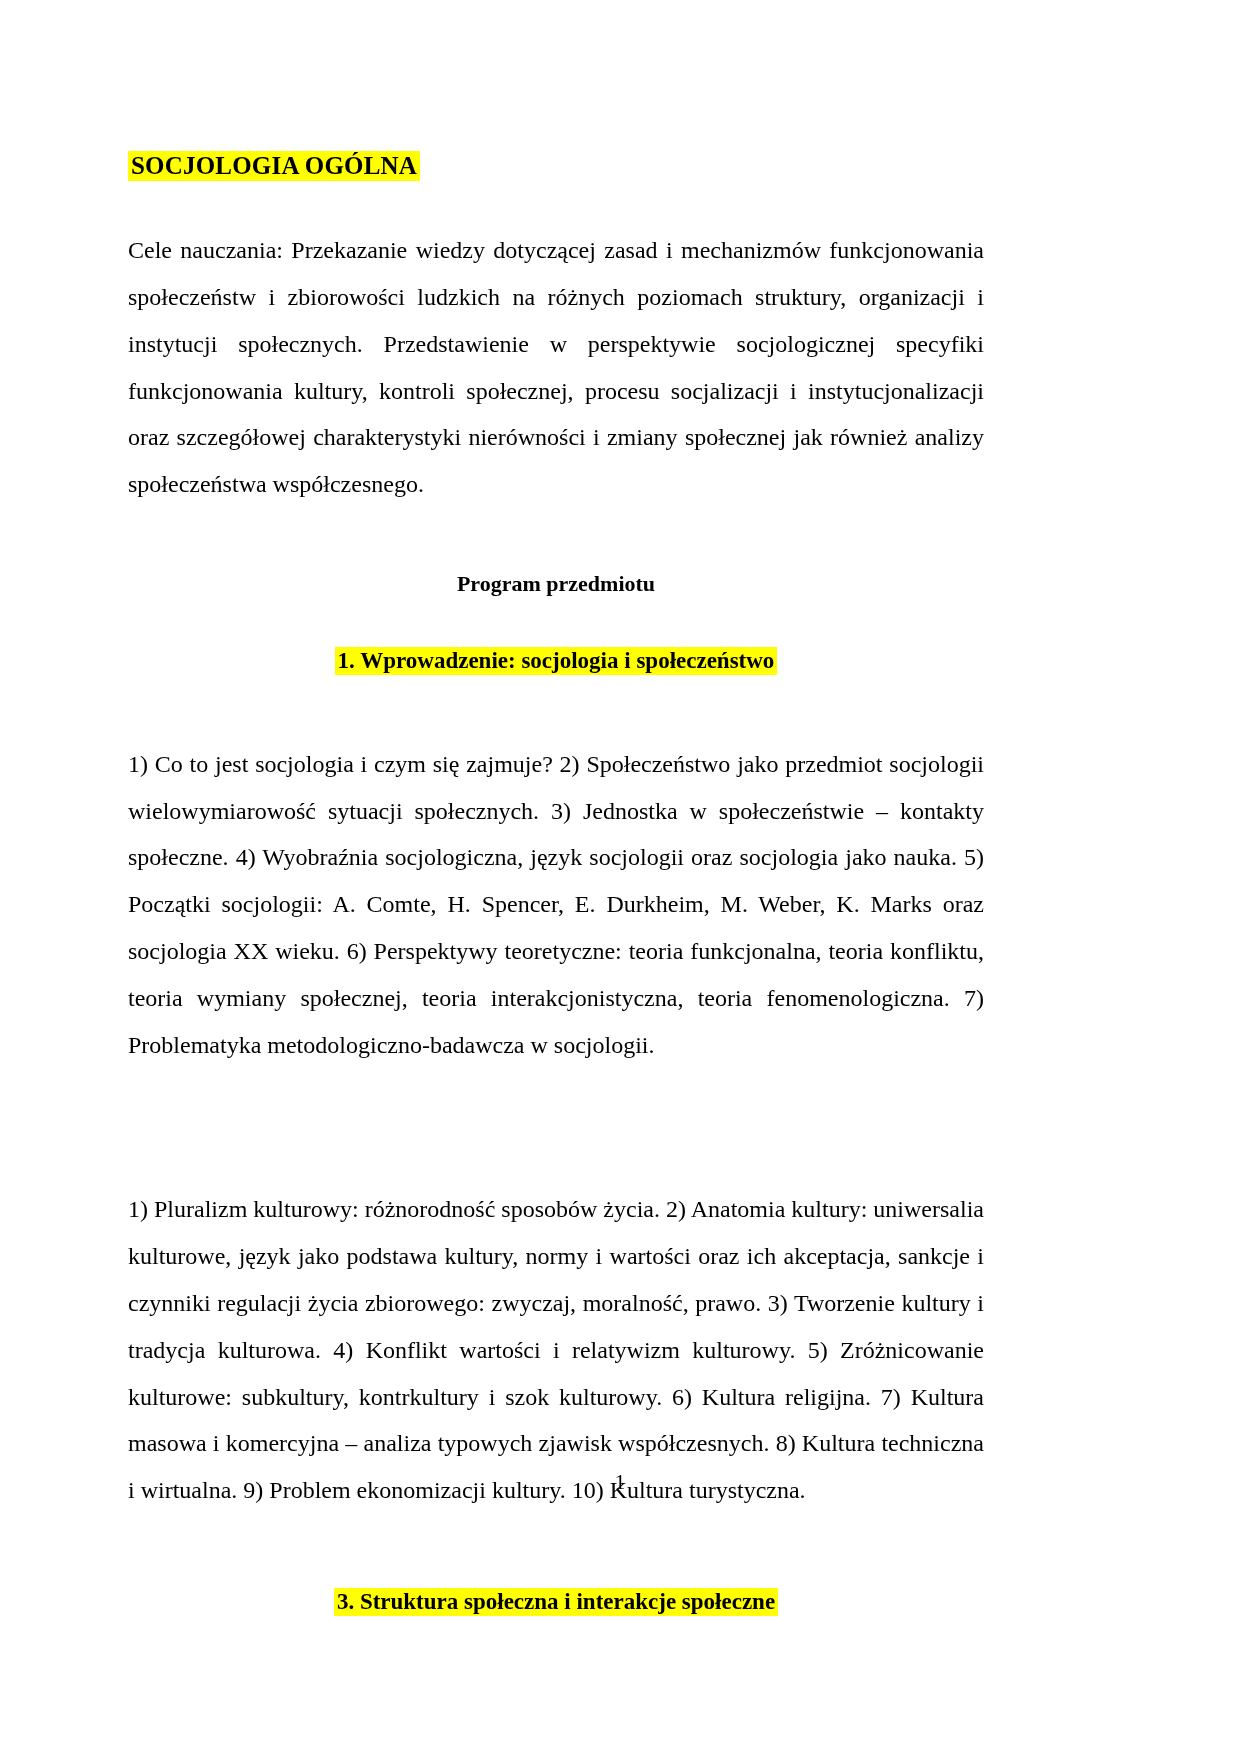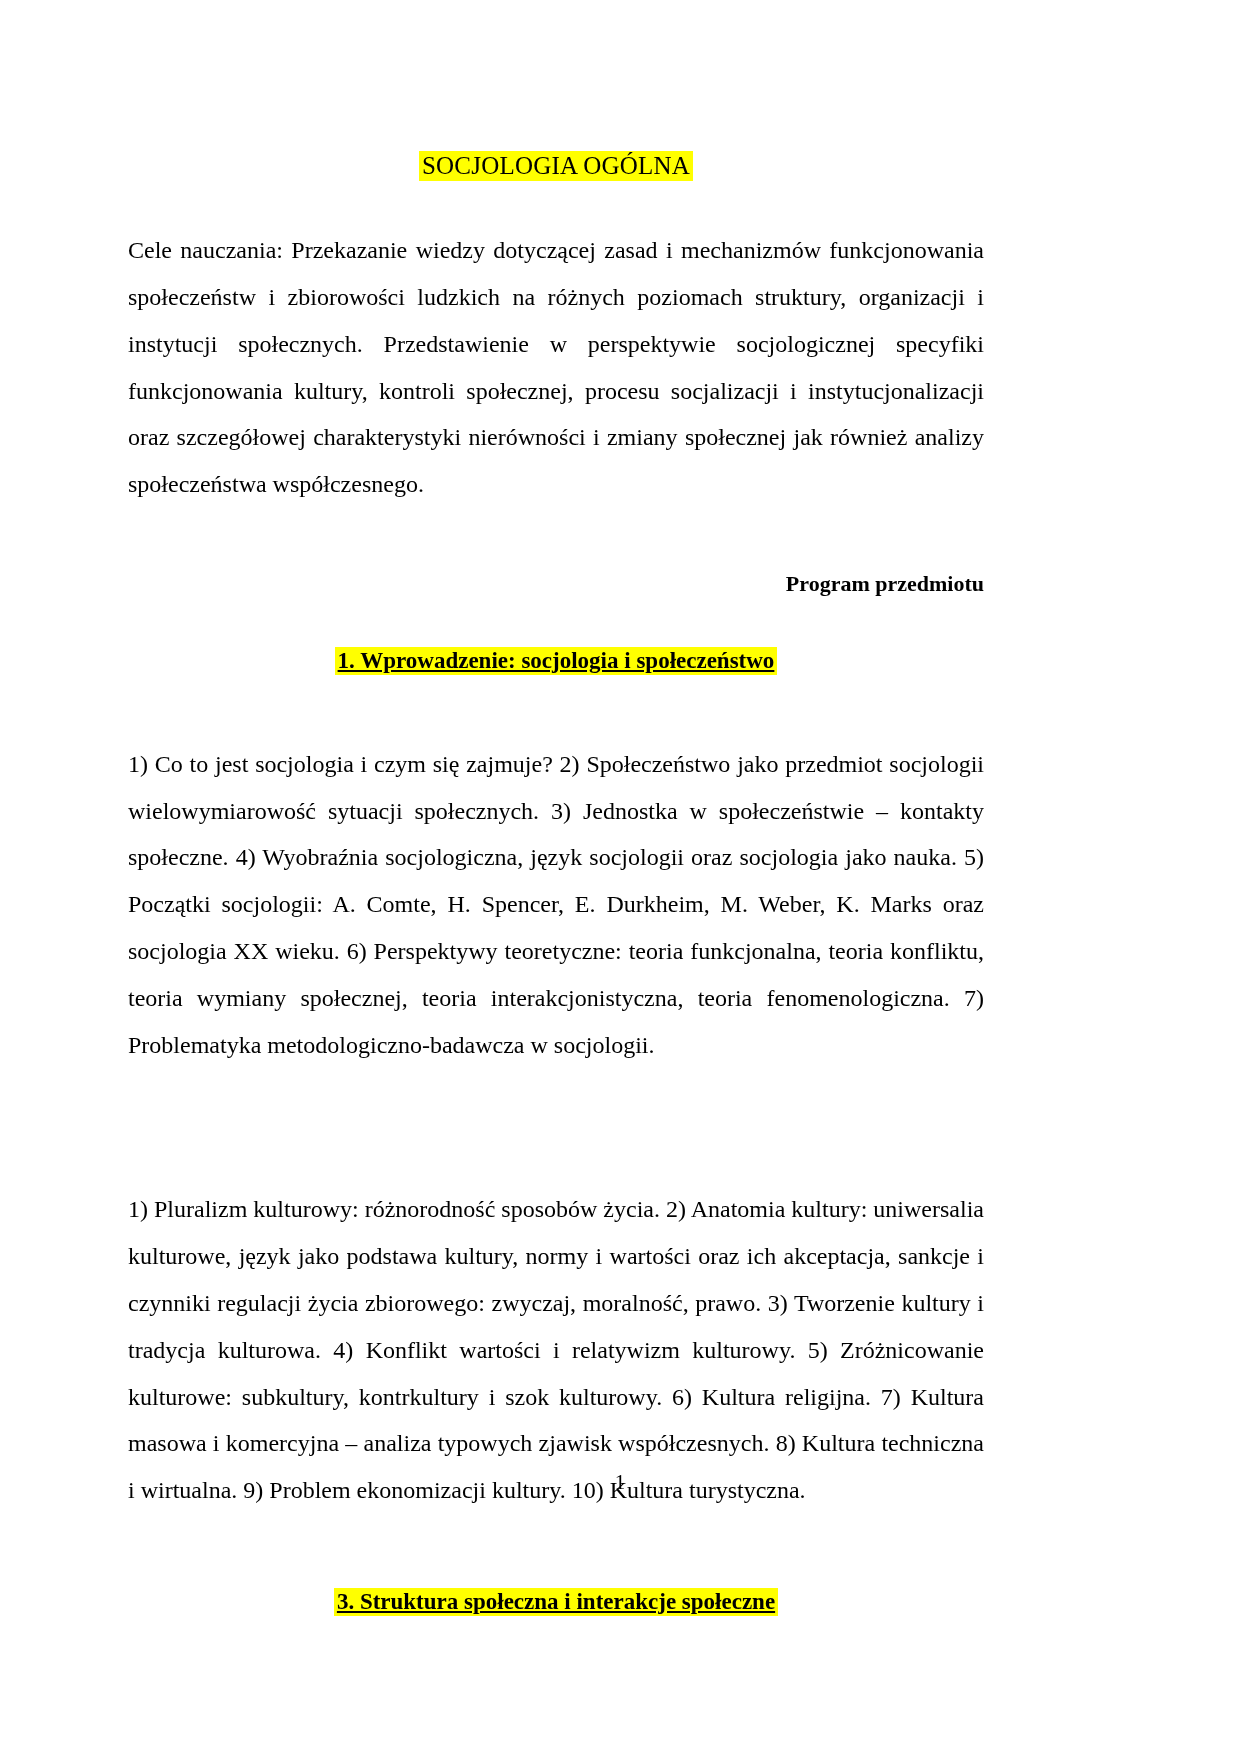--- a/index.html
+++ b/index.html
@@ -19,22 +19,21 @@
     box-sizing: border-box;
     overflow: hidden;
   }
   .content {
     position: absolute;
     left: 128px;
     top: 150px;
     width: 856px;
   }
   .doc-title {
-    text-align: center;
-    font-weight: normal;
+    font-weight: bold;
     font-size: 25px;
     letter-spacing: 0.2px;
     margin: 0 0 46px 0;
     line-height: 1.25;
   }
   .hl {
     background: #ffff00;
     padding: 1px 3px 2px 3px;
     box-decoration-break: clone;
     -webkit-box-decoration-break: clone;
@@ -43,33 +42,32 @@
     text-align: justify;
     text-justify: inter-word;
     font-size: 24px;
     line-height: 1.95;
     margin: 0;
   }
   .lead-bold {
     font-weight: normal;
   }
   .center-bold {
-    text-align: right;
+    text-align: center;
     font-weight: bold;
     font-size: 22px;
     margin: 0;
     line-height: 1.6;
   }
   .sect-head {
     text-align: center;
     font-weight: bold;
     font-size: 23px;
     margin: 0;
     line-height: 1.55;
-    text-decoration: underline;
   }
   .sp-58 { height: 58px; }
   .sp-42 { height: 42px; }
   .sp-56 { height: 56px; }
   .sp-62 { height: 62px; }
   .sp-70 { height: 70px; }
   .page-number {
     position: absolute;
     left: 0;
     right: 0;

